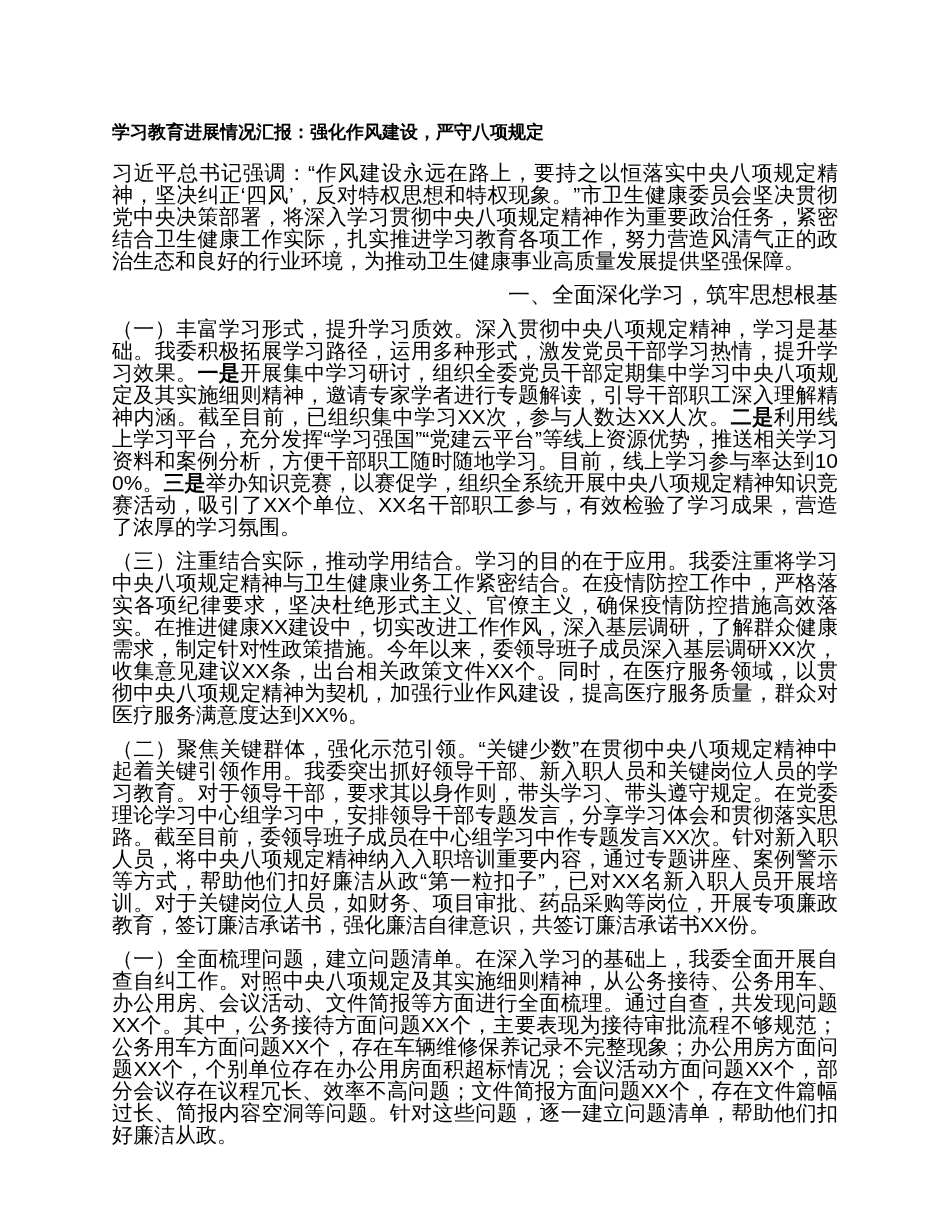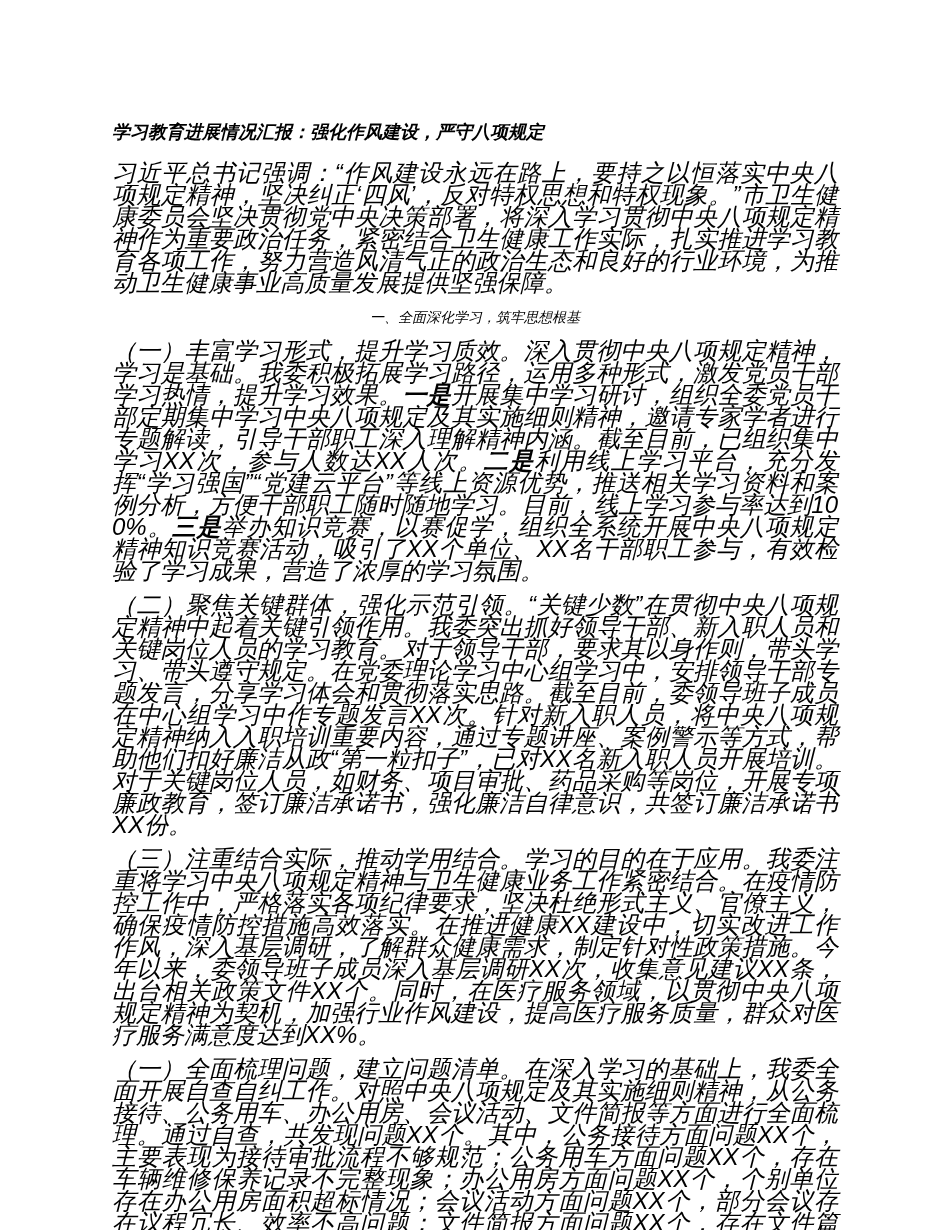--- a/index.html
+++ b/index.html
@@ -13,54 +13,53 @@
     font-family: "Liberation Sans", "DejaVu Sans", sans-serif;
     color: #000000;
     overflow: hidden;
   }
   .page {
     box-sizing: border-box;
     width: 950px;
     height: 892px;
     padding: 120px 112px 40px 112px;
     background: #ffffff;
-    font-style: italic;
   }
   .doc-title {
     font-size: 18px;
     font-weight: bold;
     line-height: 24px;
     margin: 0 0 18px 0;
     text-align: left;
   }
   .doc-para {
-    font-size: 24px;
+    font-size: 21px;
     line-height: 22px;
     margin: 0 0 12px 0;
     text-align: justify;
     text-justify: inter-ideograph;
     word-break: break-all;
   }
   .doc-heading {
-    font-size: 14px;
+    font-size: 22px;
     font-weight: normal;
     line-height: 22px;
     margin: 3px 0 12px 0;
-    text-align: center;
+    text-align: right;
   }
   .bold {
     font-weight: bold;
   }
 </style>
 </head>
 <body>
 
 <div class="page">
   <h1 class="doc-title">学习教育进展情况汇报：强化作风建设，严守八项规定</h1>
   <div id="doc-body">
       <p class="doc-para"><span>习近平总书记强调：“作风建设永远在路上，要持之以恒落实中央八项规定精神，坚决纠正‘四风’，反对特权思想和特权现象。”市卫生健康委员会坚决贯彻党中央决策部署，将深入学习贯彻中央八项规定精神作为重要政治任务，紧密结合卫生健康工作实际，扎实推进学习教育各项工作，努力营造风清气正的政治生态和良好的行业环境，为推动卫生健康事业高质量发展提供坚强保障。</span></p>
       <p class="doc-heading"><span>一、全面深化学习，筑牢思想根基</span></p>
       <p class="doc-para"><span>（一）丰富学习形式，提升学习质效。深入贯彻中央八项规定精神，学习是基础。我委积极拓展学习路径，运用多种形式，激发党员干部学习热情，提升学习效果。</span><span class="bold">一是</span><span>开展集中学习研讨，组织全委党员干部定期集中学习中央八项规定及其实施细则精神，邀请专家学者进行专题解读，引导干部职工深入理解精神内涵。截至目前，已组织集中学习XX次，参与人数达XX人次。</span><span class="bold">二是</span><span>利用线上学习平台，充分发挥“学习强国”“党建云平台”等线上资源优势，推送相关学习资料和案例分析，方便干部职工随时随地学习。目前，线上学习参与率达到100%。</span><span class="bold">三是</span><span>举办知识竞赛，以赛促学，组织全系统开展中央八项规定精神知识竞赛活动，吸引了XX个单位、XX名干部职工参与，有效检验了学习成果，营造了浓厚的学习氛围。</span></p>
+      <p class="doc-para"><span>（三）注重结合实际，推动学用结合。学习的目的在于应用。我委注重将学习中央八项规定精神与卫生健康业务工作紧密结合。在疫情防控工作中，严格落实各项纪律要求，坚决杜绝形式主义、官僚主义，确保疫情防控措施高效落实。在推进健康XX建设中，切实改进工作作风，深入基层调研，了解群众健康需求，制定针对性政策措施。今年以来，委领导班子成员深入基层调研XX次，收集意见建议XX条，出台相关政策文件XX个。同时，在医疗服务领域，以贯彻中央八项规定精神为契机，加强行业作风建设，提高医疗服务质量，群众对医疗服务满意度达到XX%。</span></p>
       <p class="doc-para"><span>（二）聚焦关键群体，强化示范引领。“关键少数”在贯彻中央八项规定精神中起着关键引领作用。我委突出抓好领导干部、新入职人员和关键岗位人员的学习教育。对于领导干部，要求其以身作则，带头学习、带头遵守规定。在党委理论学习中心组学习中，安排领导干部专题发言，分享学习体会和贯彻落实思路。截至目前，委领导班子成员在中心组学习中作专题发言XX次。针对新入职人员，将中央八项规定精神纳入入职培训重要内容，通过专题讲座、案例警示等方式，帮助他们扣好廉洁从政“第一粒扣子”，已对XX名新入职人员开展培训。对于关键岗位人员，如财务、项目审批、药品采购等岗位，开展专项廉政教育，签订廉洁承诺书，强化廉洁自律意识，共签订廉洁承诺书XX份。</span></p>
-      <p class="doc-para"><span>（三）注重结合实际，推动学用结合。学习的目的在于应用。我委注重将学习中央八项规定精神与卫生健康业务工作紧密结合。在疫情防控工作中，严格落实各项纪律要求，坚决杜绝形式主义、官僚主义，确保疫情防控措施高效落实。在推进健康XX建设中，切实改进工作作风，深入基层调研，了解群众健康需求，制定针对性政策措施。今年以来，委领导班子成员深入基层调研XX次，收集意见建议XX条，出台相关政策文件XX个。同时，在医疗服务领域，以贯彻中央八项规定精神为契机，加强行业作风建设，提高医疗服务质量，群众对医疗服务满意度达到XX%。</span></p>
       <p class="doc-para"><span>（一）全面梳理问题，建立问题清单。在深入学习的基础上，我委全面开展自查自纠工作。对照中央八项规定及其实施细则精神，从公务接待、公务用车、办公用房、会议活动、文件简报等方面进行全面梳理。通过自查，共发现问题XX个。其中，公务接待方面问题XX个，主要表现为接待审批流程不够规范；公务用车方面问题XX个，存在车辆维修保养记录不完整现象；办公用房方面问题XX个，个别单位存在办公用房面积超标情况；会议活动方面问题XX个，部分会议存在议程冗长、效率不高问题；文件简报方面问题XX个，存在文件篇幅过长、简报内容空洞等问题。针对这些问题，逐一建立问题清单，帮助他们扣好廉洁从政。</span></p>
     </div>
 </div>
 
 </body></html>

